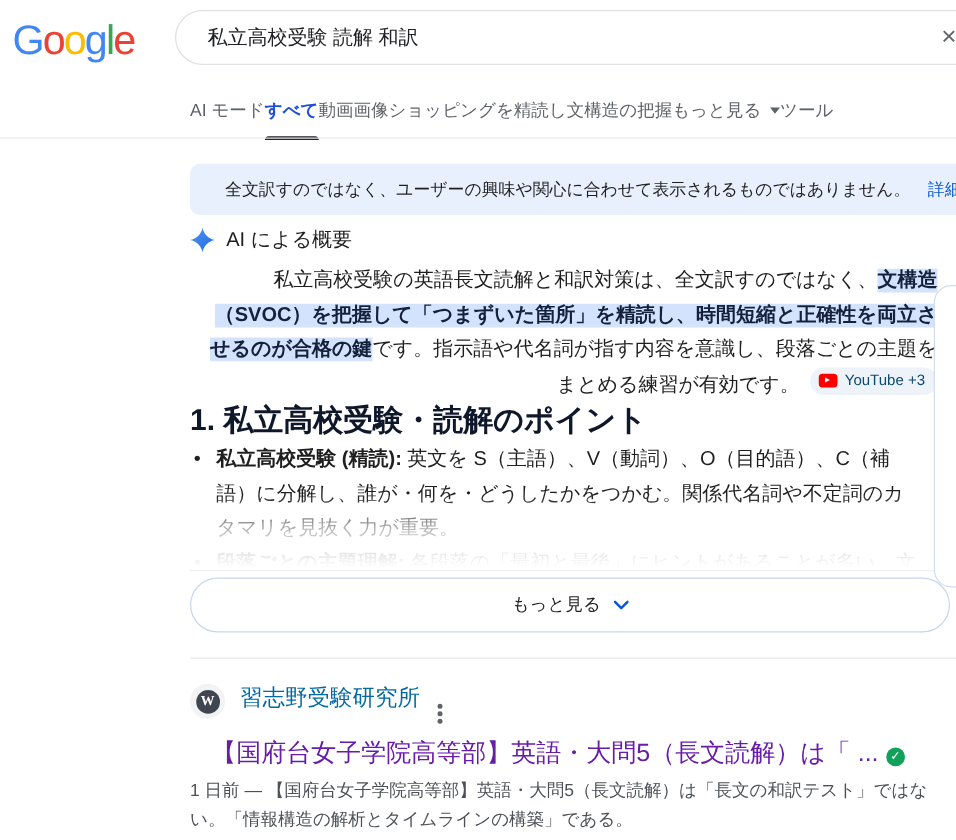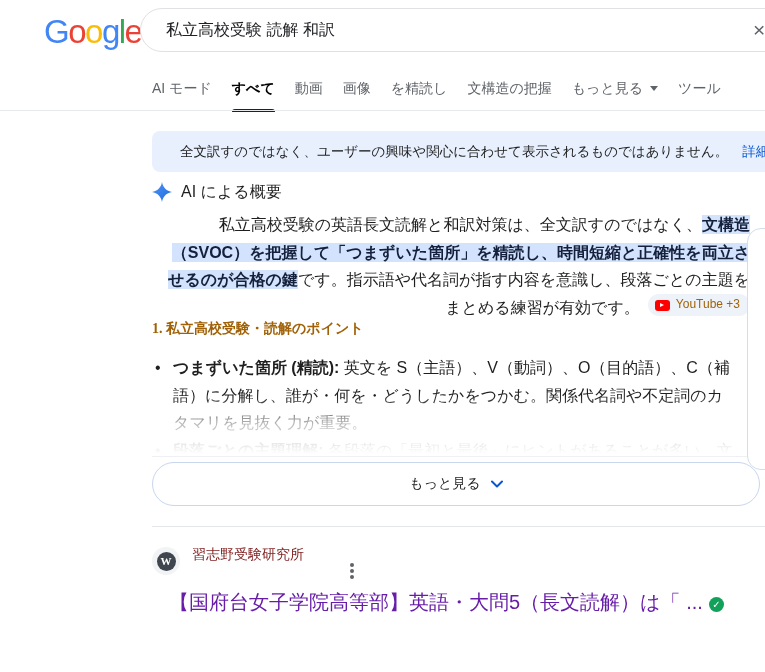--- a/index.html
+++ b/index.html
@@ -2,66 +2,66 @@
 <html><head>
 <meta charset="utf-8">
 <style>
   * { margin:0; padding:0; box-sizing:border-box; }
   html,body { width:765px; height:672px; background:#fff; overflow:hidden;
     font-family:"Liberation Sans", sans-serif; color:#1f1f1f; }
   .abs { position:absolute; }
   #stage { position:relative; width:765px; height:672px; background:#fff; overflow:hidden; }
 
   
-  .logo { left:10px; top:13px; font-size:33px; font-weight:500; letter-spacing:-1.5px; cursor:pointer;margin-left:34px; }
+  .logo { left:10px; top:13px; font-size:33px; font-weight:500; letter-spacing:-1.5px; cursor:pointer; }
   .searchbox { left:140px; top:8px; width:690px; height:44px; border:1px solid #dfe1e5; border-radius:22px; background:#fff; display:flex; align-items:center; }
   .query { margin-left:25px; font-size:16px; color:#202124; flex:1 1 auto; }
   .clearx { position:absolute; left:612px; top:9px; font-size:21px; color:#5f6368; cursor:pointer; }
 
   
-  .tabs { left:152px; top:80px; width:613px; display:flex; gap:20px; overflow:hidden; white-space:nowrap; }
+  .tabs { left:152px; top:80px; width:613px; display:flex; gap:0; overflow:hidden; white-space:nowrap; }
   .tab { font-size:14px; color:#5f6368; padding-bottom:14px; position:relative; cursor:pointer; flex:0 0 auto; }
-  .tab.active { color:#000000; font-weight:700; }
+  .tab.active { color:#1d4ed8; font-weight:700; }
   .tab.active::after { content:""; position:absolute; left:0; right:0; bottom:0; height:3px; background:#202124; border-radius:3px 3px 0 0; }
   .caret { display:inline-block; width:0; height:0; border-left:4px solid transparent; border-right:4px solid transparent; border-top:5px solid #5f6368; margin-left:7px; vertical-align:2px; }
   .tabline { left:0; top:110px; width:765px; height:1px; background:#e8eaed; }
 
   
   .banner { left:152px; top:131px; width:625px; height:41px; background:#e8f0fe; border-radius:8px; display:flex; align-items:center; padding-left:28px; font-size:13.5px; color:#1f1f1f; }
   .banner a { color:#0b57d0; text-decoration:none; margin-left:14px; cursor:pointer; }
 
   
   .aio-head { left:152px; top:182px; display:flex; align-items:flex-start; gap:9px; }
   .aio-head .label { font-size:16px; color:#1f1f1f; }
   .aio-para { left:164px; top:211px; width:586px; font-size:16px; line-height:27.5px; color:#1f1f1f;text-align:right; }
   .hl { font-weight:700; color:#14203c; background:#d3e3fd; padding:1px 0; }
-  .src-badge { display:inline-flex; align-items:center; gap:6px; height:22px; padding:0 10px 0 7px; border-radius:11px; background:#eef3fa; font-size:12px; color:#a16207; margin-left:8px; vertical-align:2px; cursor:pointer; }
+  .src-badge { display:inline-flex; align-items:center; gap:6px; height:22px; padding:0 10px 0 7px; border-radius:11px; background:#eef3fa; font-size:12px; color:#0c4a6e; margin-left:8px; vertical-align:2px; cursor:pointer; }
   .yt-ic { position:relative; width:15px; height:11px; background:#ff0000; border-radius:3px; display:inline-block; }
   .yt-ic::after { content:""; position:absolute; left:5.5px; top:3px; border-left:4.5px solid #fff; border-top:2.7px solid transparent; border-bottom:2.7px solid transparent; }
 
-  .sec-head { left:152px; top:320px; font-size:14px; font-weight:700; color:#a16207;font-family:Liberation Serif, serif; }
+  .sec-head { left:152px; top:320px; font-size:24px; font-weight:700; color:#0f172a; }
   .bullets { left:152px; top:354px; width:586px; list-style:none; }
   .bullets li { position:relative; padding-left:21px; font-size:16px; line-height:27.5px; color:#1f1f1f; }
   .bullets li::before { content:"\2022"; position:absolute; left:3px; top:0; color:#1f1f1f; }
   .blead { font-weight:700; }
 
   .fade { left:145px; top:396px; width:597px; height:66px;
     background:linear-gradient(to bottom, rgba(255,255,255,0) 0%, rgba(255,255,255,.72) 45%, #fff 88%); pointer-events:none; }
   .faintline { left:152px; top:456px; width:609px; height:1px; background:#eef0f3; }
 
   .showmore { left:152px; top:462px; width:608px; height:44px; border:1px solid #c8d6ee; border-radius:22px; background:#fff; display:flex; align-items:center; justify-content:center; gap:10px; font-size:14px; color:#1f1f1f; cursor:pointer; }
 
   .rightcard { left:747px; top:228px; width:30px; height:242px; background:#fff; border:1px solid #d3ddec; border-radius:14px 0 0 14px; }
 
   .divider { left:152px; top:526px; width:613px; height:1px; background:#e4e6ea; }
 
   
   .fav { left:152px; top:547px; width:28px; height:28px; border-radius:50%; background:#f1f3f4; display:flex; align-items:center; justify-content:center; cursor:pointer; }
   .wp { width:19px; height:19px; border-radius:50%; background:#40464f; color:#fff; font-family:"Liberation Serif", serif; font-size:11px; font-weight:700; display:flex; align-items:center; justify-content:center; }
-  .site { left:192px; top:546px; font-size:14px; color:#7f1d1d; cursor:pointer; }
+  .site { left:192px; top:546px; font-size:18px; color:#0369a1; cursor:pointer; }
   .url { left:192px; top:565px; font-size:12px; color:#4d5156; cursor:pointer; }
   .dots { left:350px; top:563px; width:4px; height:4px; border-radius:50%; background:#5f6368; box-shadow:0 6px 0 #5f6368, 0 12px 0 #5f6368; cursor:pointer; }
   .rtitle { left:169px; top:589px; width:560px; font-size:20px; color:#681da8; cursor:pointer; white-space:nowrap; }
   .vcheck { display:inline-flex; width:15px; height:15px; border-radius:50%; background:#12a15b; color:#fff; font-size:10px; align-items:center; justify-content:center; margin-left:6px; vertical-align:1px; }
   .snippet { left:152px; top:621px; width:592px; font-size:14px; line-height:22.5px; color:#4d5156; }
 </style>
 </head>
 <body>
 
 <div id="stage">
@@ -71,20 +71,21 @@
   <div class="abs searchbox">
     <div class="query">私立高校受験 読解 和訳</div>
     <div class="clearx">×</div>
   </div>
 
   <div class="abs tabs">
       <div class="tab">AI モード</div>
       <div class="tab active">すべて</div>
       <div class="tab">動画</div>
       <div class="tab">画像</div>
+      <div class="tab">ショッピング</div>
       <div class="tab">を精読し</div>
       <div class="tab">文構造の把握</div>
       <div class="tab">もっと見る<span class="caret"></span></div>
       <div class="tab">ツール</div>
     </div>
   <div class="abs tabline"></div>
 
   <div class="abs banner">
     <span>全文訳すのではなく、ユーザーの興味や関心に合わせて表示されるものではありません。</span>
     <a>詳細</a>
@@ -106,21 +107,21 @@
   <div class="abs aio-para">
     <span>私立高校受験の英語長文読解と和訳対策は、全文訳すのではなく、</span><span class="hl">文構造（SVOC）を把握して「つまずいた箇所」を精読し、時間短縮と正確性を両立させるのが合格の鍵</span><span>です。指示語や代名詞が指す内容を意識し、段落ごとの主題をまとめる練習が有効です。</span><span class="src-badge">
         <span class="yt-ic"></span>
         <span>YouTube +3</span>
       </span>
   </div>
 
   <div class="abs sec-head">1. 私立高校受験・読解のポイント</div>
 
   <ul class="abs bullets">
-    <li><span class="blead">つまずいた箇所 (精読):</span><span> 英文を S（主語）、V（動詞）、O（目的語）、C（補語）に分解し、誰が・何を・どうしたかをつかむ。関係代名詞や不定詞のカタマリを見抜く力が重要。</span></li>
+    <li><span class="blead">私立高校受験 (精読):</span><span> 英文を S（主語）、V（動詞）、O（目的語）、C（補語）に分解し、誰が・何を・どうしたかをつかむ。関係代名詞や不定詞のカタマリを見抜く力が重要。</span></li>
     <li><span class="blead">段落ごとの主題理解:</span><span> 各段落の「最初と最後」にヒントがあることが多い。文章全体</span></li>
   </ul>
 
   <div class="abs fade"></div>
   <div class="abs faintline"></div>
   <div class="abs rightcard"></div>
 
   <div class="abs showmore">
     <span>もっと見る</span>
     <svg width="12" height="8" viewBox="0 0 12 8">
@@ -133,14 +134,17 @@
   <div class="abs fav">
     <div class="wp">W</div>
   </div>
   <div class="abs site">習志野受験研究所</div>
   <div class="abs dots"></div>
 
   <div class="abs rtitle">
     <span>【国府台女子学院高等部】英語・大問5（長文読解）は「 ...</span><span class="vcheck">✓</span>
   </div>
 
+  <div class="abs snippet">
+    <span>1 日前 — </span><span>【国府台女子学院高等部】英語・大問5（長文読解）は「長文の和訳テスト」ではない。「情報構造の解析とタイムラインの構築」である。</span>
+  </div>
 
 </div>
 
 </body></html>

